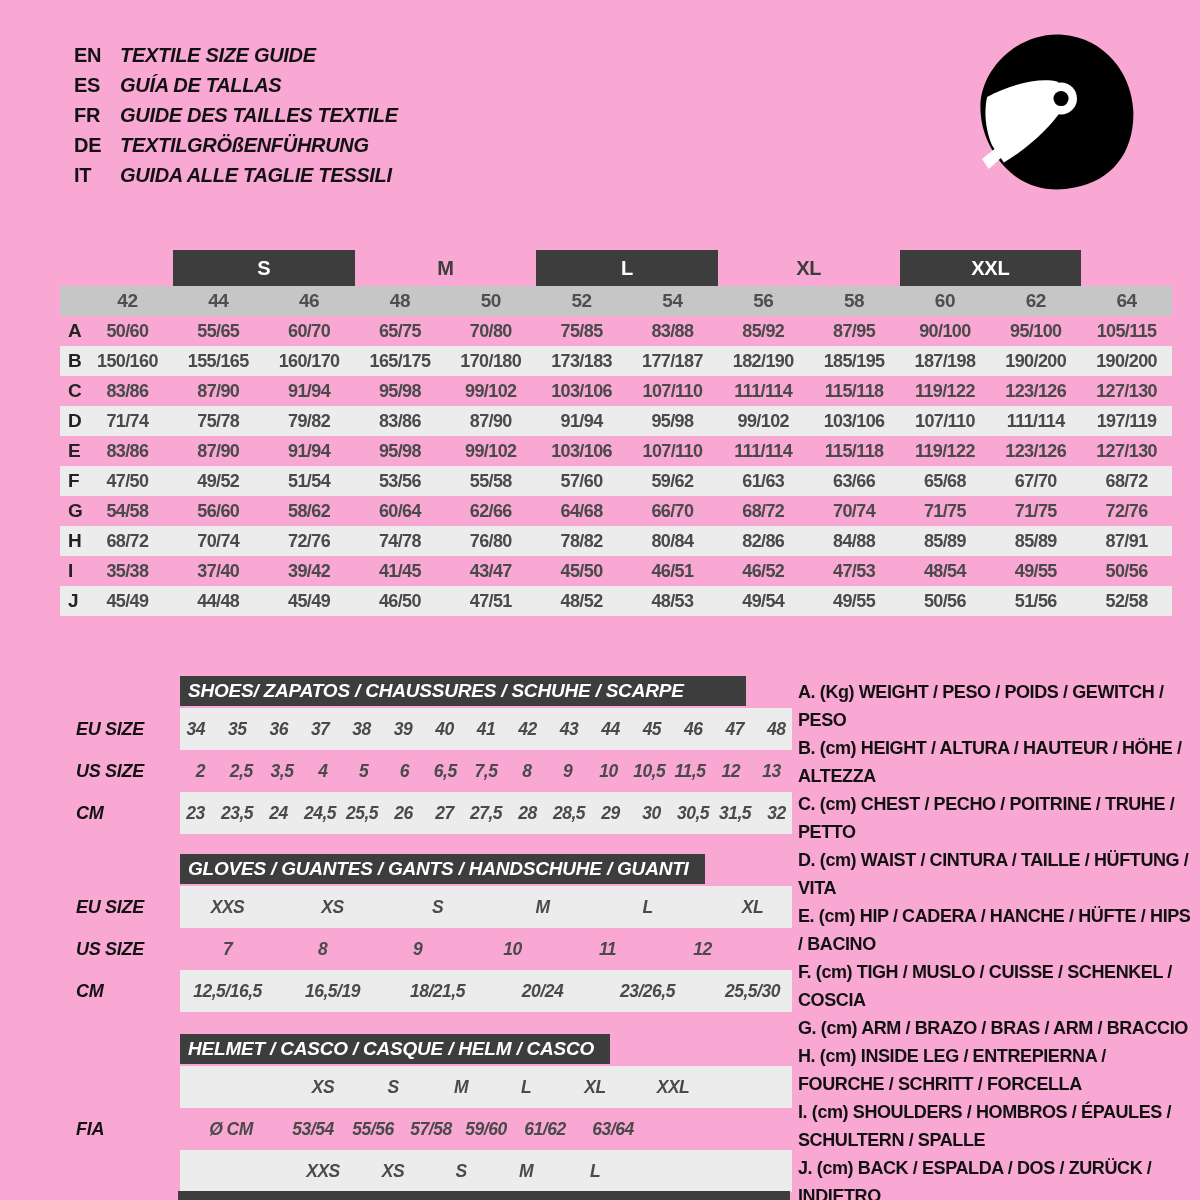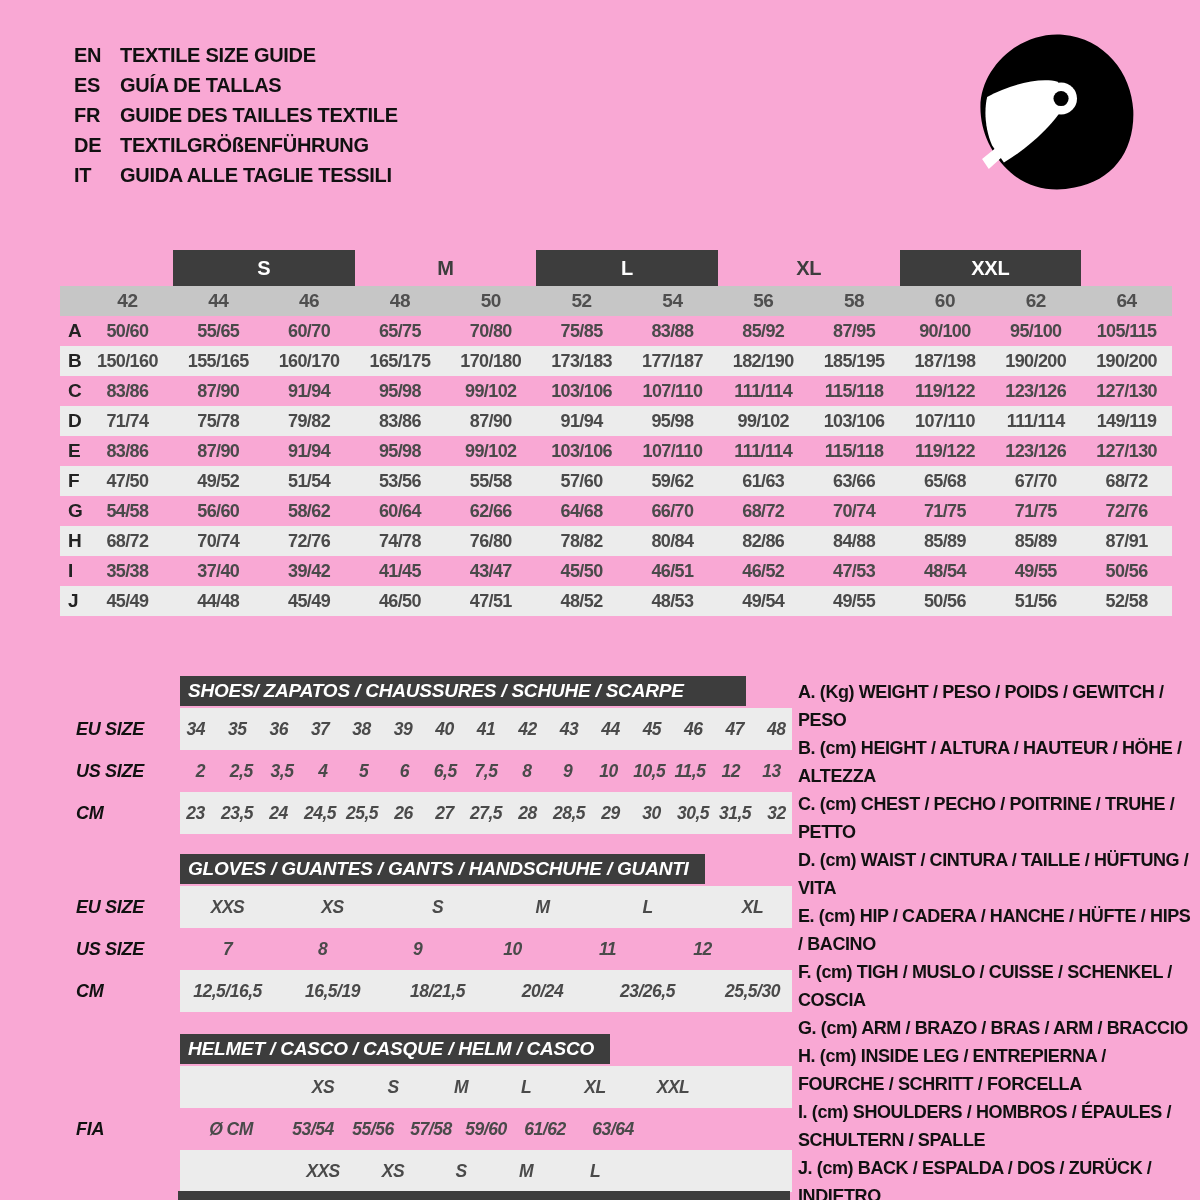--- a/index.html
+++ b/index.html
@@ -4,21 +4,21 @@
 <style>
   *{box-sizing:border-box;margin:0;padding:0;}
   html,body{width:1200px;height:1200px;background:#fff;}
   body{font-family:"Liberation Sans",sans-serif;font-stretch:condensed;color:#111;}
   .page{position:relative;width:1200px;height:1200px;background:#f9a8d4;overflow:hidden;}
 
   
   .langs{position:absolute;top:40px;left:74px;}
   .lang-row{display:flex;height:30px;align-items:center;}
   .lang-code{width:46px;font-weight:700;font-size:20px;letter-spacing:-0.3px;}
-  .lang-label{font-weight:700;font-size:20px;letter-spacing:-0.3px;}
+  .lang-label{font-weight:700;font-size:20px;letter-spacing:-0.3px;font-style:italic;}
 
   
   .helmet-box{position:absolute;top:28px;left:972px;width:168px;height:168px;}
   .helmet-box svg{width:100%;height:100%;}
 
   
   .textile{position:absolute;top:250px;left:60px;width:1112px;}
   .trow{display:grid;grid-template-columns:22px repeat(12,1fr);}
   .band{height:36px;}
   .bcell{font-weight:700;font-size:20px;display:flex;align-items:center;justify-content:center;letter-spacing:-0.3px;}
@@ -165,21 +165,21 @@
           <div class="cell">75/78</div>
           <div class="cell">79/82</div>
           <div class="cell">83/86</div>
           <div class="cell">87/90</div>
           <div class="cell">91/94</div>
           <div class="cell">95/98</div>
           <div class="cell">99/102</div>
           <div class="cell">103/106</div>
           <div class="cell">107/110</div>
           <div class="cell">111/114</div>
-          <div class="cell">149/119</div>
+          <div class="cell">197/119</div>
         </div>
         <div class="trow drow">
           <div class="rlabel">E</div>
           <div class="cell">83/86</div>
           <div class="cell">87/90</div>
           <div class="cell">91/94</div>
           <div class="cell">95/98</div>
           <div class="cell">99/102</div>
           <div class="cell">103/106</div>
           <div class="cell">107/110</div>

